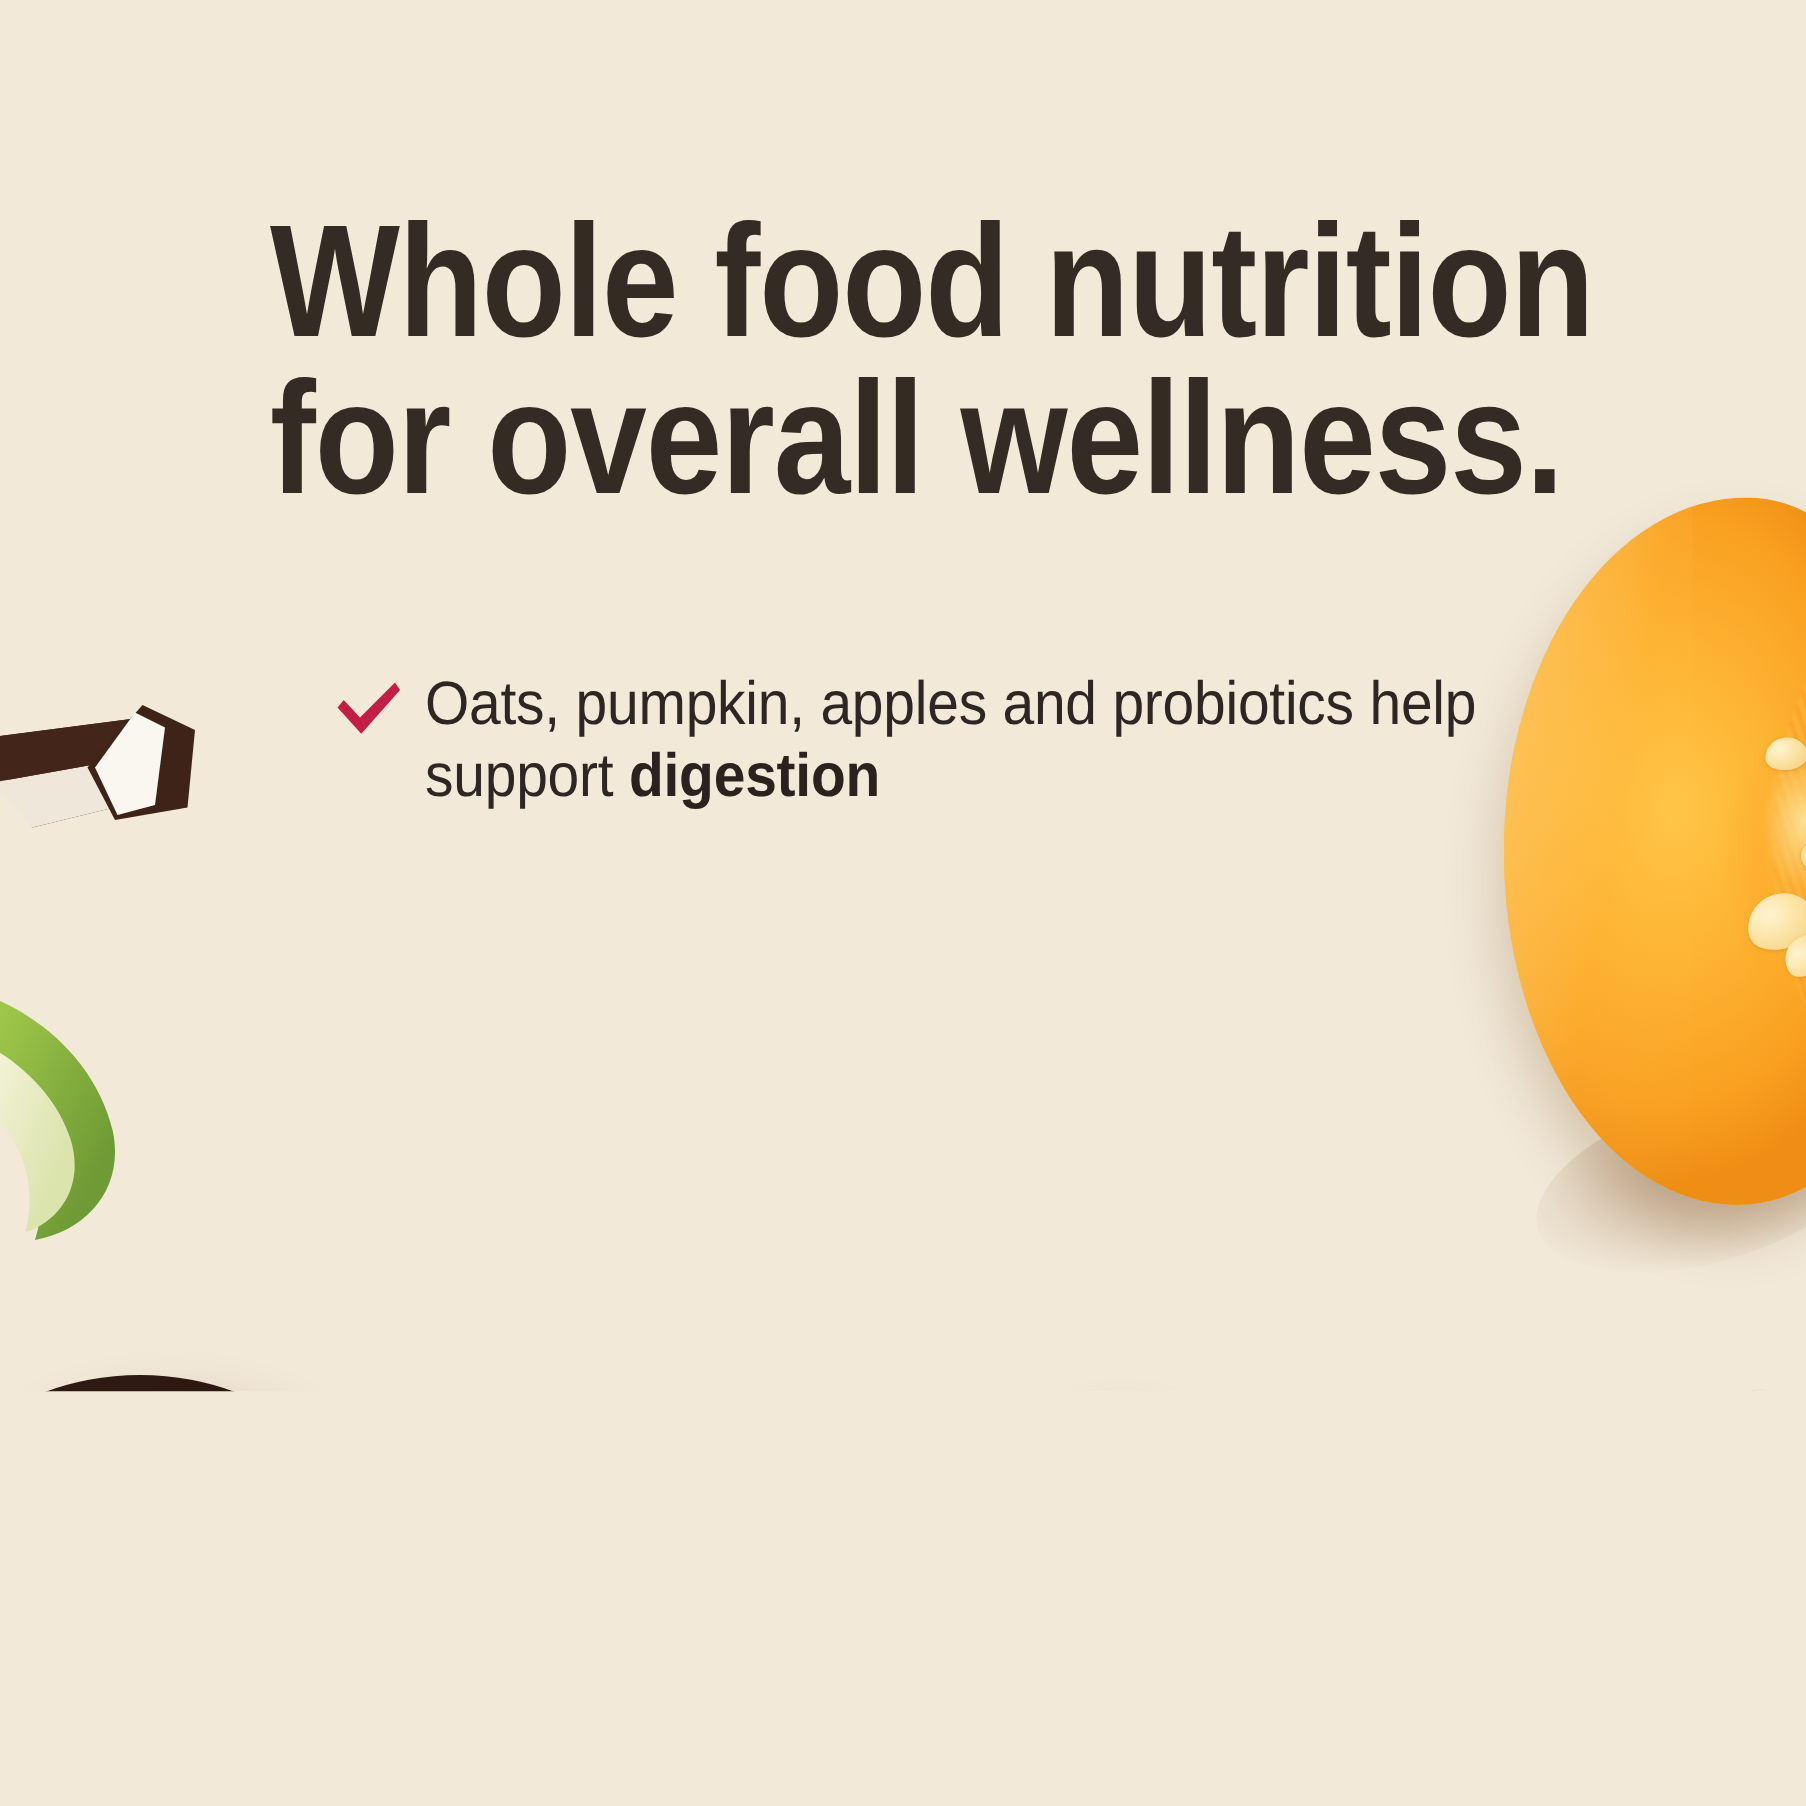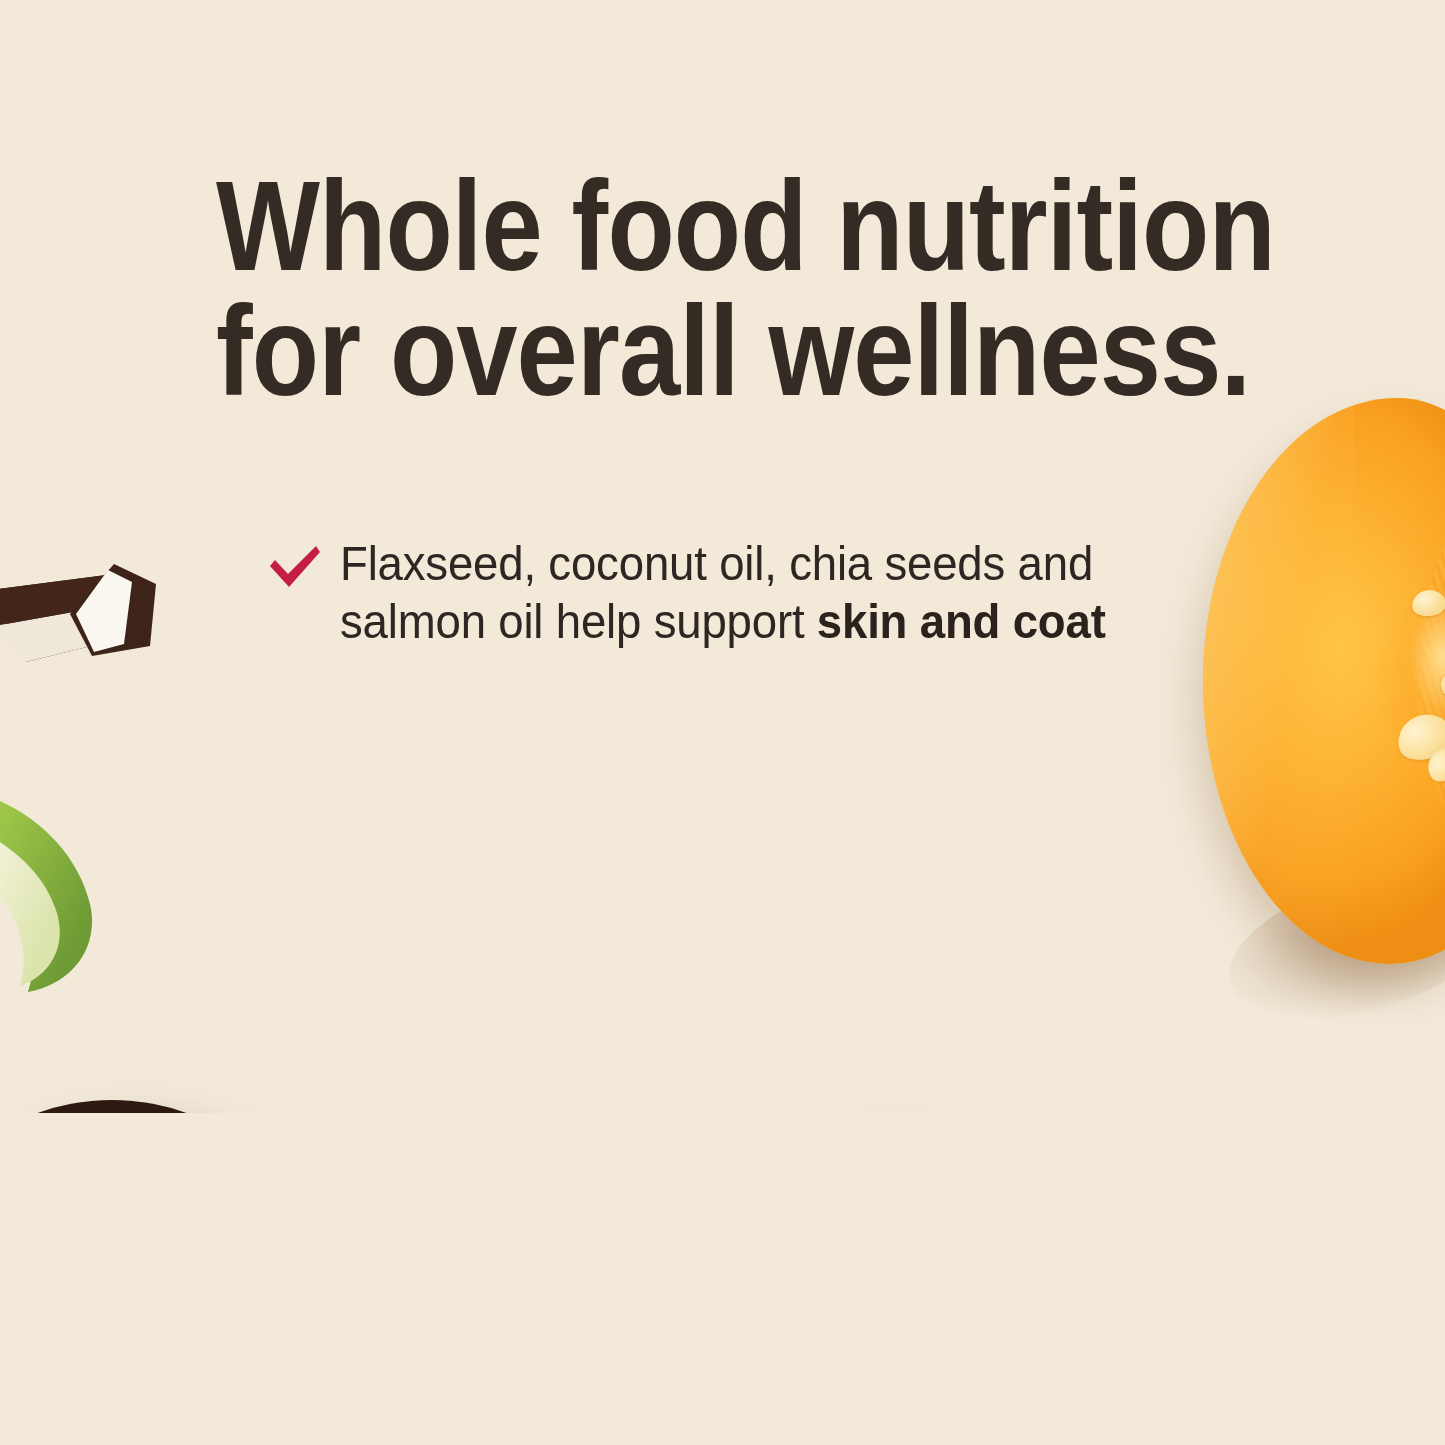--- a/index.html
+++ b/index.html
@@ -558,26 +558,26 @@
       <div class="oat" style="left: 200.982px; top: 104.786px; width: 21.1877px; height: 16.6975px; transform: rotate(87deg);"></div>
     </div>
 
   <div class="headline">
     <span class="hl-line">Whole food nutrition</span>
     <span class="hl-line">for overall wellness.</span>
   </div>
 
   <div class="bullets">
 
-
     <div class="bullet">
       <svg class="check-icon" viewBox="0 0 56 46">
         <path d="M4 22 L9 16 L22 30 L50 2 L54 8 L23 43 Z" fill="#C41E47"></path>
       </svg>
       <div class="bullet-text">
-        <span>Flaxseed, coconut oil, chia seeds and salmon oil help support </span><b>skin and coat</b>
+        <span>Oats, pumpkin, apples and probiotics help support </span><b>digestion</b>
       </div>
     </div>
 
 
+
   </div>
 
 </div>
 
 </body></html>

